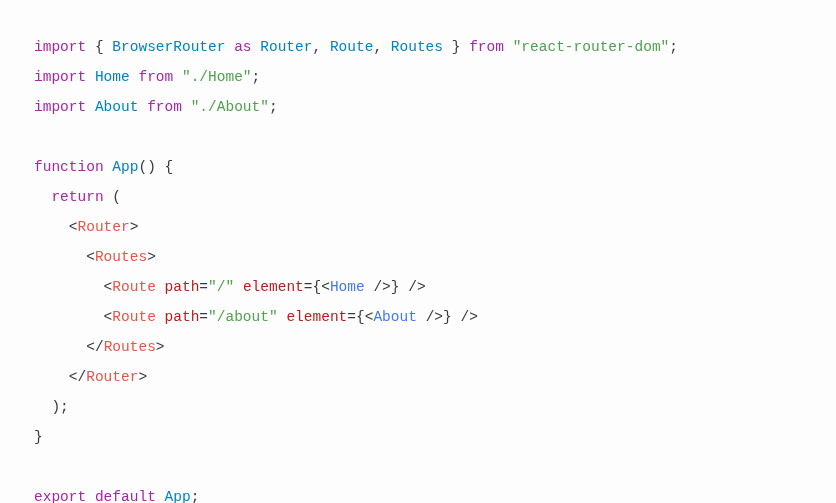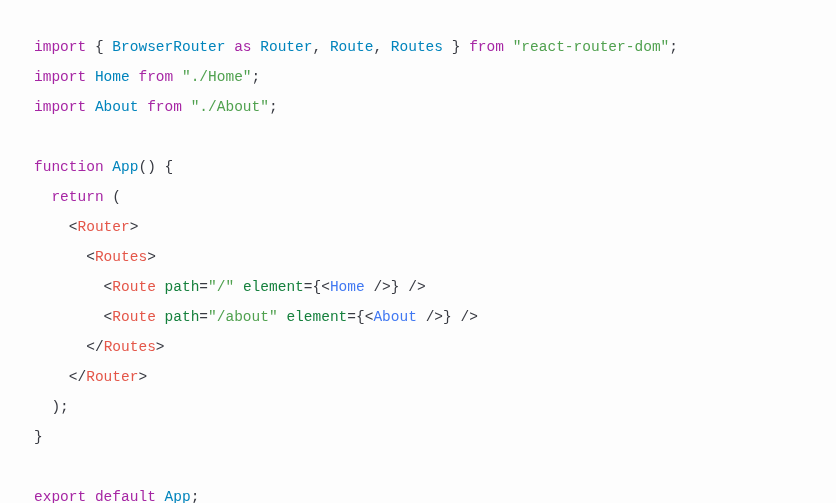--- a/index.html
+++ b/index.html
@@ -15,19 +15,19 @@
   }
   pre {
     margin: 12px;
     white-space: pre;
     font-family: Liberation Mono, monospace;
   }
   .kw   { color: #a626a4; }  
   .type { color: #0184bc; }  
   .str  { color: #50a14f; }  
   .tag  { color: #e45649; }  
-  .attr { color: #15803d; }  
+  .attr { color: #b91c1c; }  
   .jsxc { color: #4078f2; }  
 </style>
 </head>
 <body>
 
 <pre id="code-block"><div><span class="kw">import</span><span> { </span><span class="type">BrowserRouter</span><span> </span><span class="kw">as</span><span> </span><span class="type">Router</span><span>, </span><span class="type">Route</span><span>, </span><span class="type">Routes</span><span> } </span><span class="kw">from</span><span> </span><span class="str">"react-router-dom"</span><span>;</span></div><div><span class="kw">import</span><span> </span><span class="type">Home</span><span> </span><span class="kw">from</span><span> </span><span class="str">"./Home"</span><span>;</span></div><div><span class="kw">import</span><span> </span><span class="type">About</span><span> </span><span class="kw">from</span><span> </span><span class="str">"./About"</span><span>;</span></div><div><span> </span></div><div><span class="kw">function</span><span> </span><span class="type">App</span><span>() {</span></div><div><span>  </span><span class="kw">return</span><span> (</span></div><div><span>    &lt;</span><span class="tag">Router</span><span>&gt;</span></div><div><span>      &lt;</span><span class="tag">Routes</span><span>&gt;</span></div><div><span>        &lt;</span><span class="tag">Route</span><span> </span><span class="attr">path</span><span>=</span><span class="str">"/"</span><span> </span><span class="attr">element</span><span>={&lt;</span><span class="jsxc">Home</span><span> /&gt;} /&gt;</span></div><div><span>        &lt;</span><span class="tag">Route</span><span> </span><span class="attr">path</span><span>=</span><span class="str">"/about"</span><span> </span><span class="attr">element</span><span>={&lt;</span><span class="jsxc">About</span><span> /&gt;} /&gt;</span></div><div><span>      &lt;/</span><span class="tag">Routes</span><span>&gt;</span></div><div><span>    &lt;/</span><span class="tag">Router</span><span>&gt;</span></div><div><span>  );</span></div><div><span>}</span></div><div><span> </span></div><div><span class="kw">export</span><span> </span><span class="kw">default</span><span> </span><span class="type">App</span><span>;</span></div></pre>
 
 </body></html>

